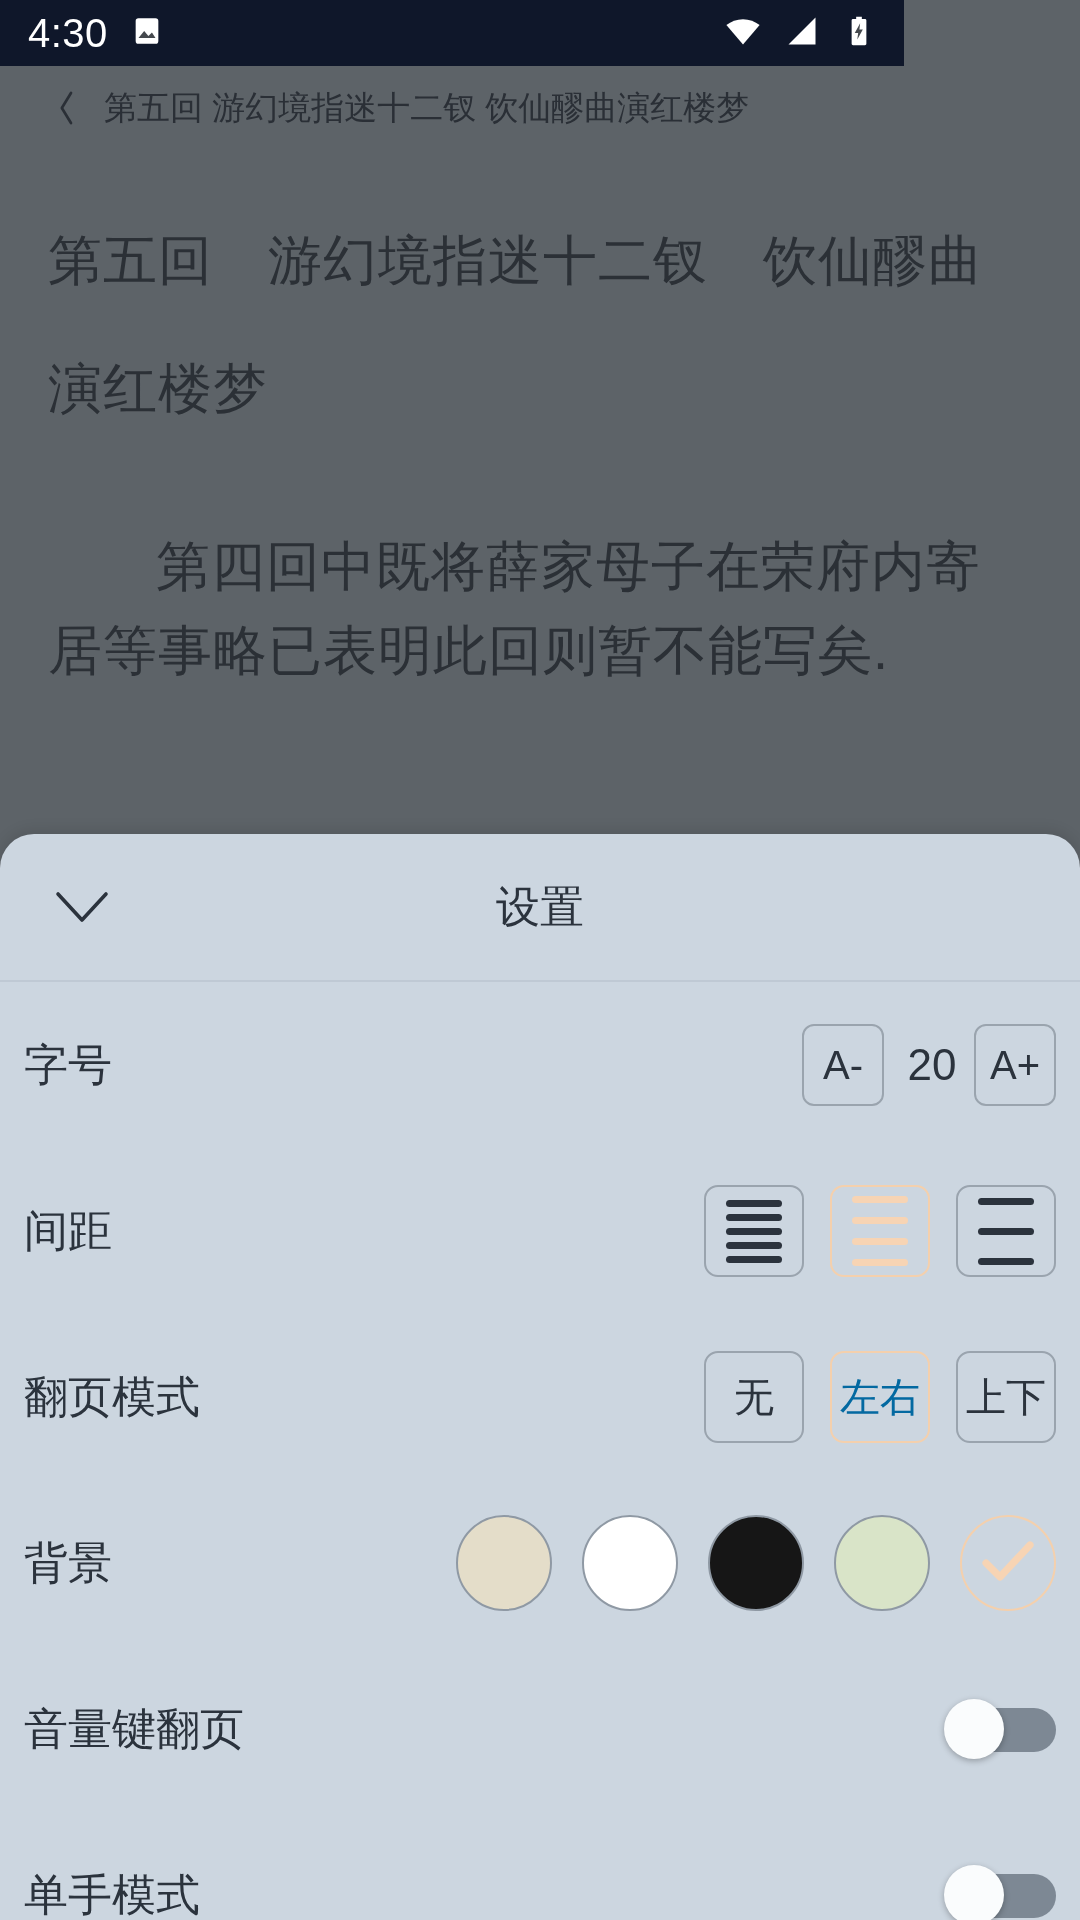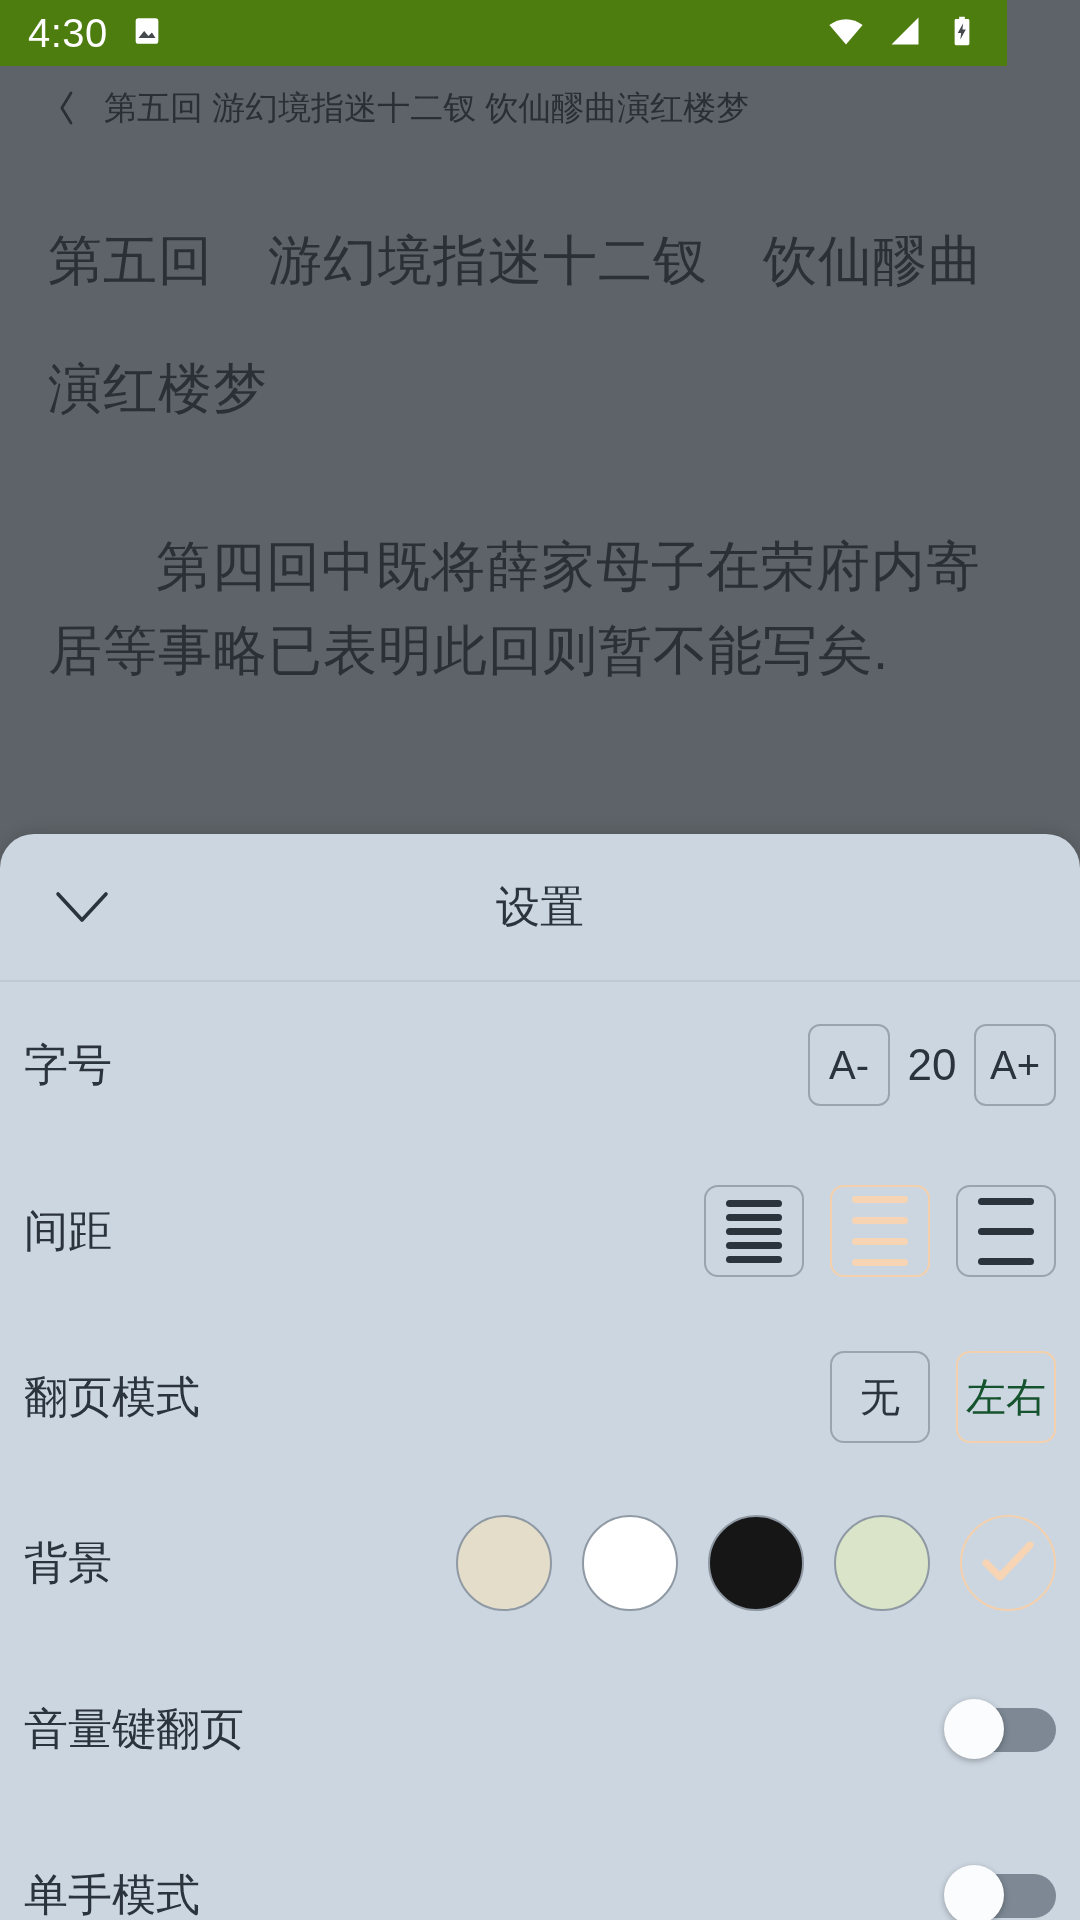--- a/index.html
+++ b/index.html
@@ -16,23 +16,23 @@
     width: 1080px;
     height: 1920px;
     background: #5d6368;
     overflow: hidden;
   }
 
   
   .status-bar {
     position: absolute;
     top: 0; left: 0;
-    width: 1007px;
+    width: 904px;
     height: 66px;
-    background: #4d7c0f;
+    background: #0f172a;
     display: flex;
     align-items: center;
     padding: 0 28px;
   }
   .status-time {
     color: #ffffff;
     font-size: 40px;
     letter-spacing: 0.5px;
     line-height: 1;
   }
@@ -156,38 +156,39 @@
     justify-content: center;
     color: #2b333d;
     font-size: 40px;
     background: transparent;
   }
   .step-value {
     color: #2b333d;
     font-size: 44px;
     min-width: 84px;
     text-align: center;
+    margin-left: 6px;
   }
 
   
   .opt-btn {
     width: 100px; height: 92px;
     border: 2px solid #9aa4ae;
     border-radius: 14px;
     display: flex;
     align-items: center;
     justify-content: center;
     background: transparent;
     margin-left: 26px;
     color: #2b333d;
     font-size: 40px;
   }
   .opt-btn.selected {
     border-color: #f4d0ad;
-    color: #14532d;
+    color: #0369a1;
     text-align: right;
   }
 
   
   .lines {
     display: flex;
     flex-direction: column;
     align-items: center;
     width: 56px;
   }
@@ -343,20 +344,21 @@
             </span>
           </div>
         </div>
       </div>
 
       <div class="row">
         <span class="row-label">翻页模式</span>
         <div class="row-control">
           <div class="opt-btn">无</div>
           <div class="opt-btn selected">左右</div>
+          <div class="opt-btn">上下</div>
         </div>
       </div>
 
       <div class="row">
         <span class="row-label">背景</span>
         <div class="row-control">
           <div class="swatch" style="background:#e4ddc9"></div>
           <div class="swatch" style="background:#ffffff"></div>
           <div class="swatch" style="background:#161616"></div>
           <div class="swatch" style="background:#d9e4c8"></div>

